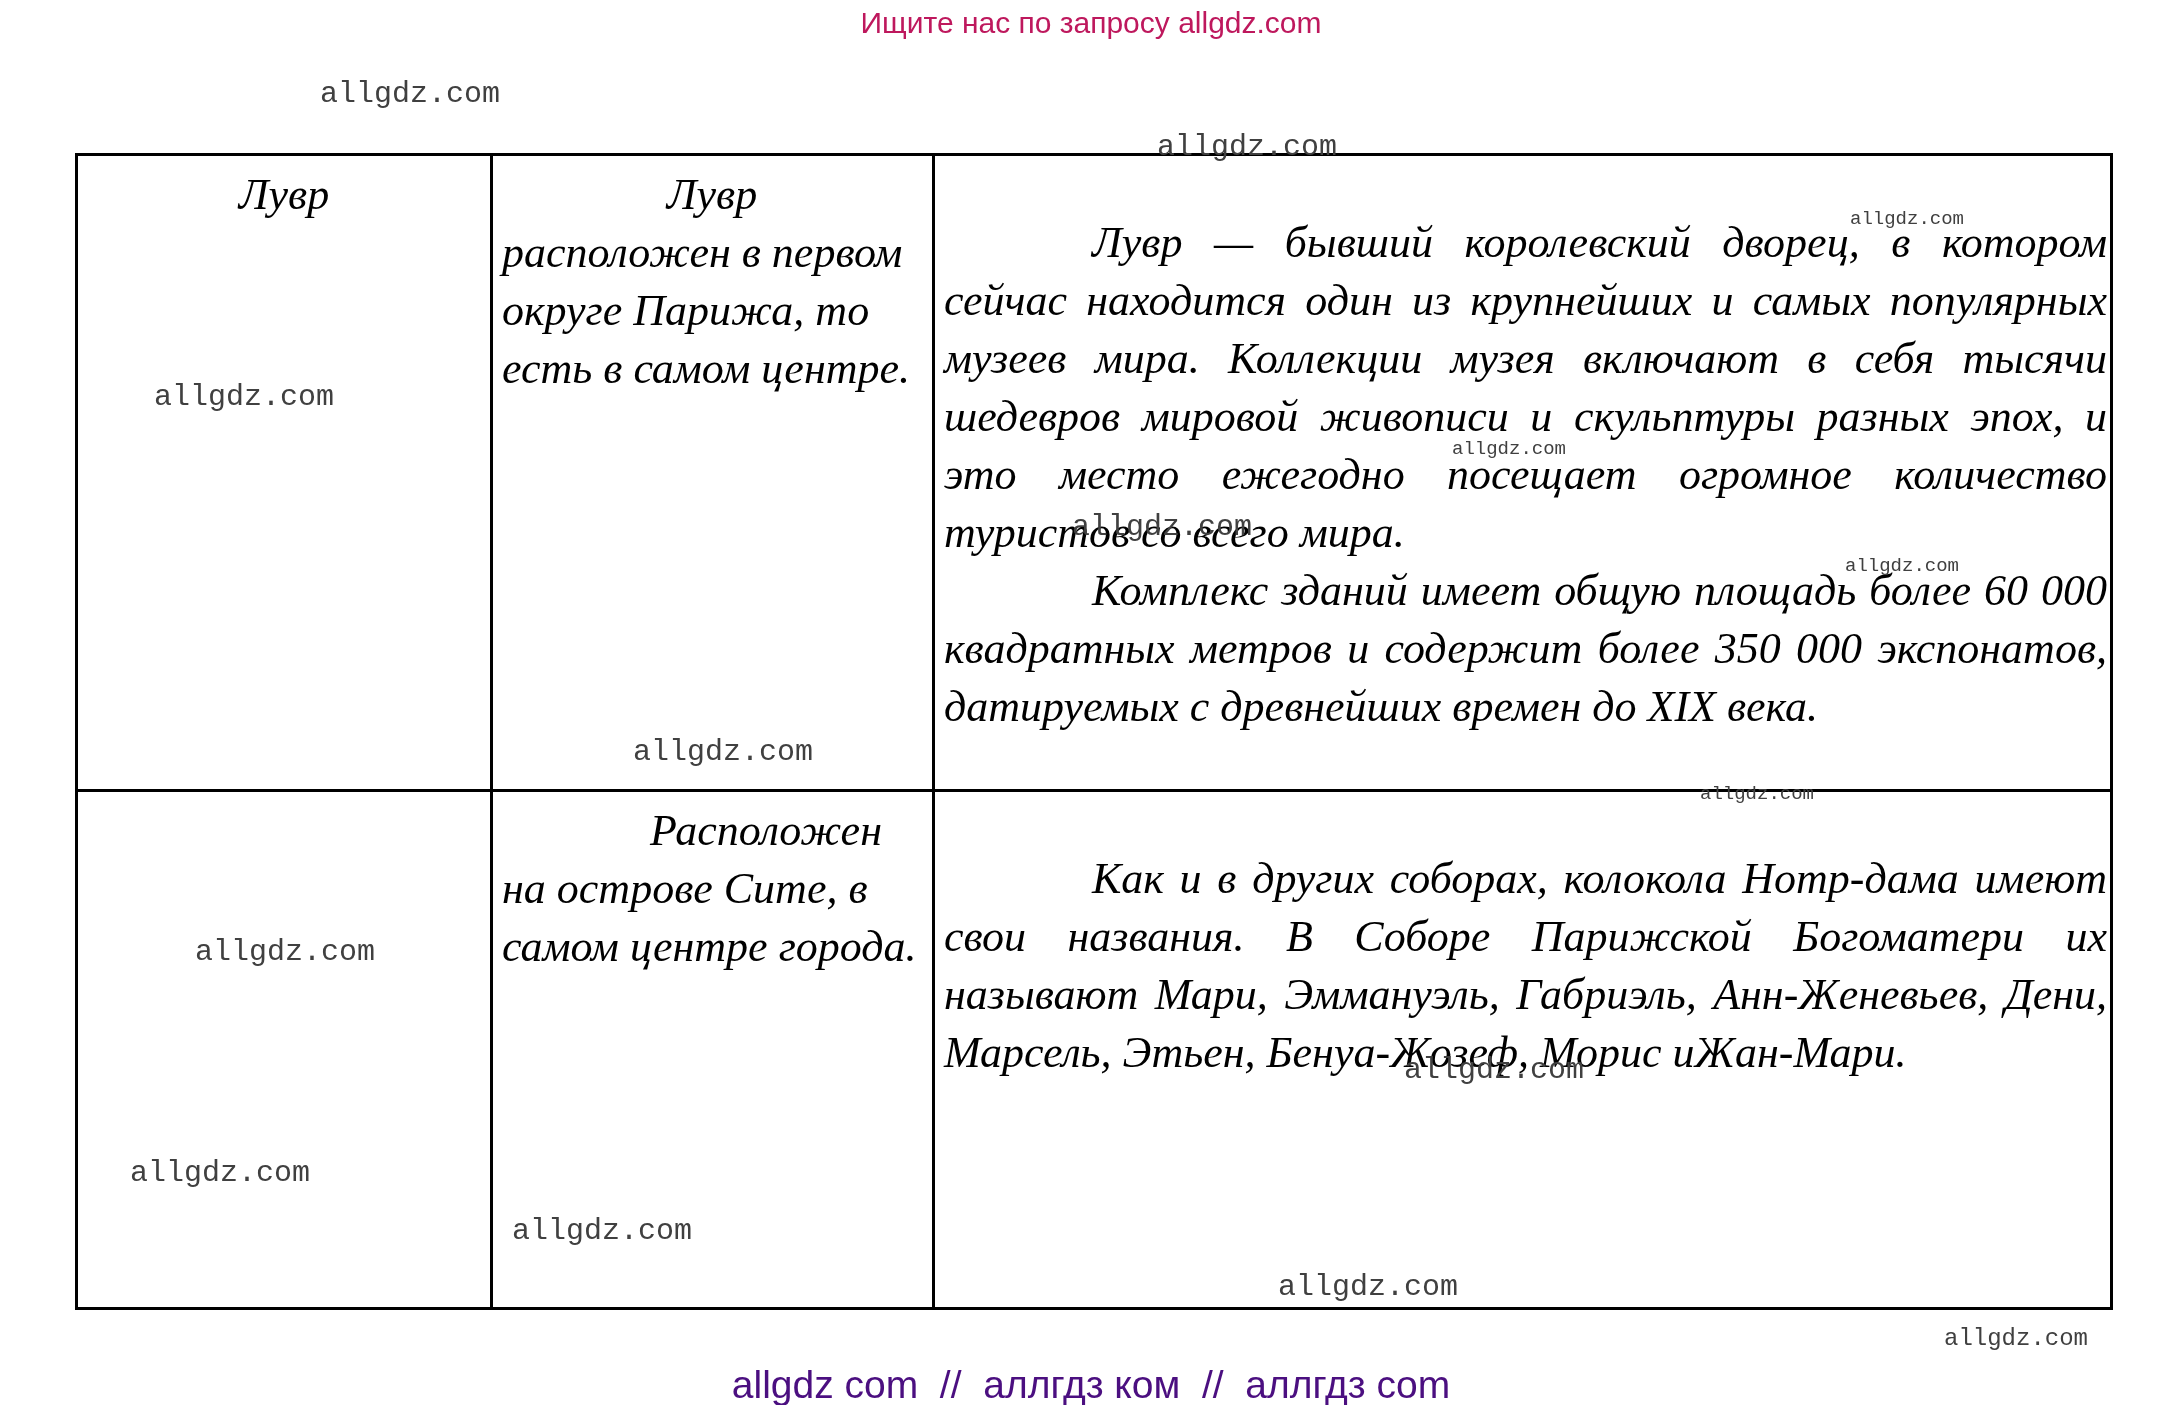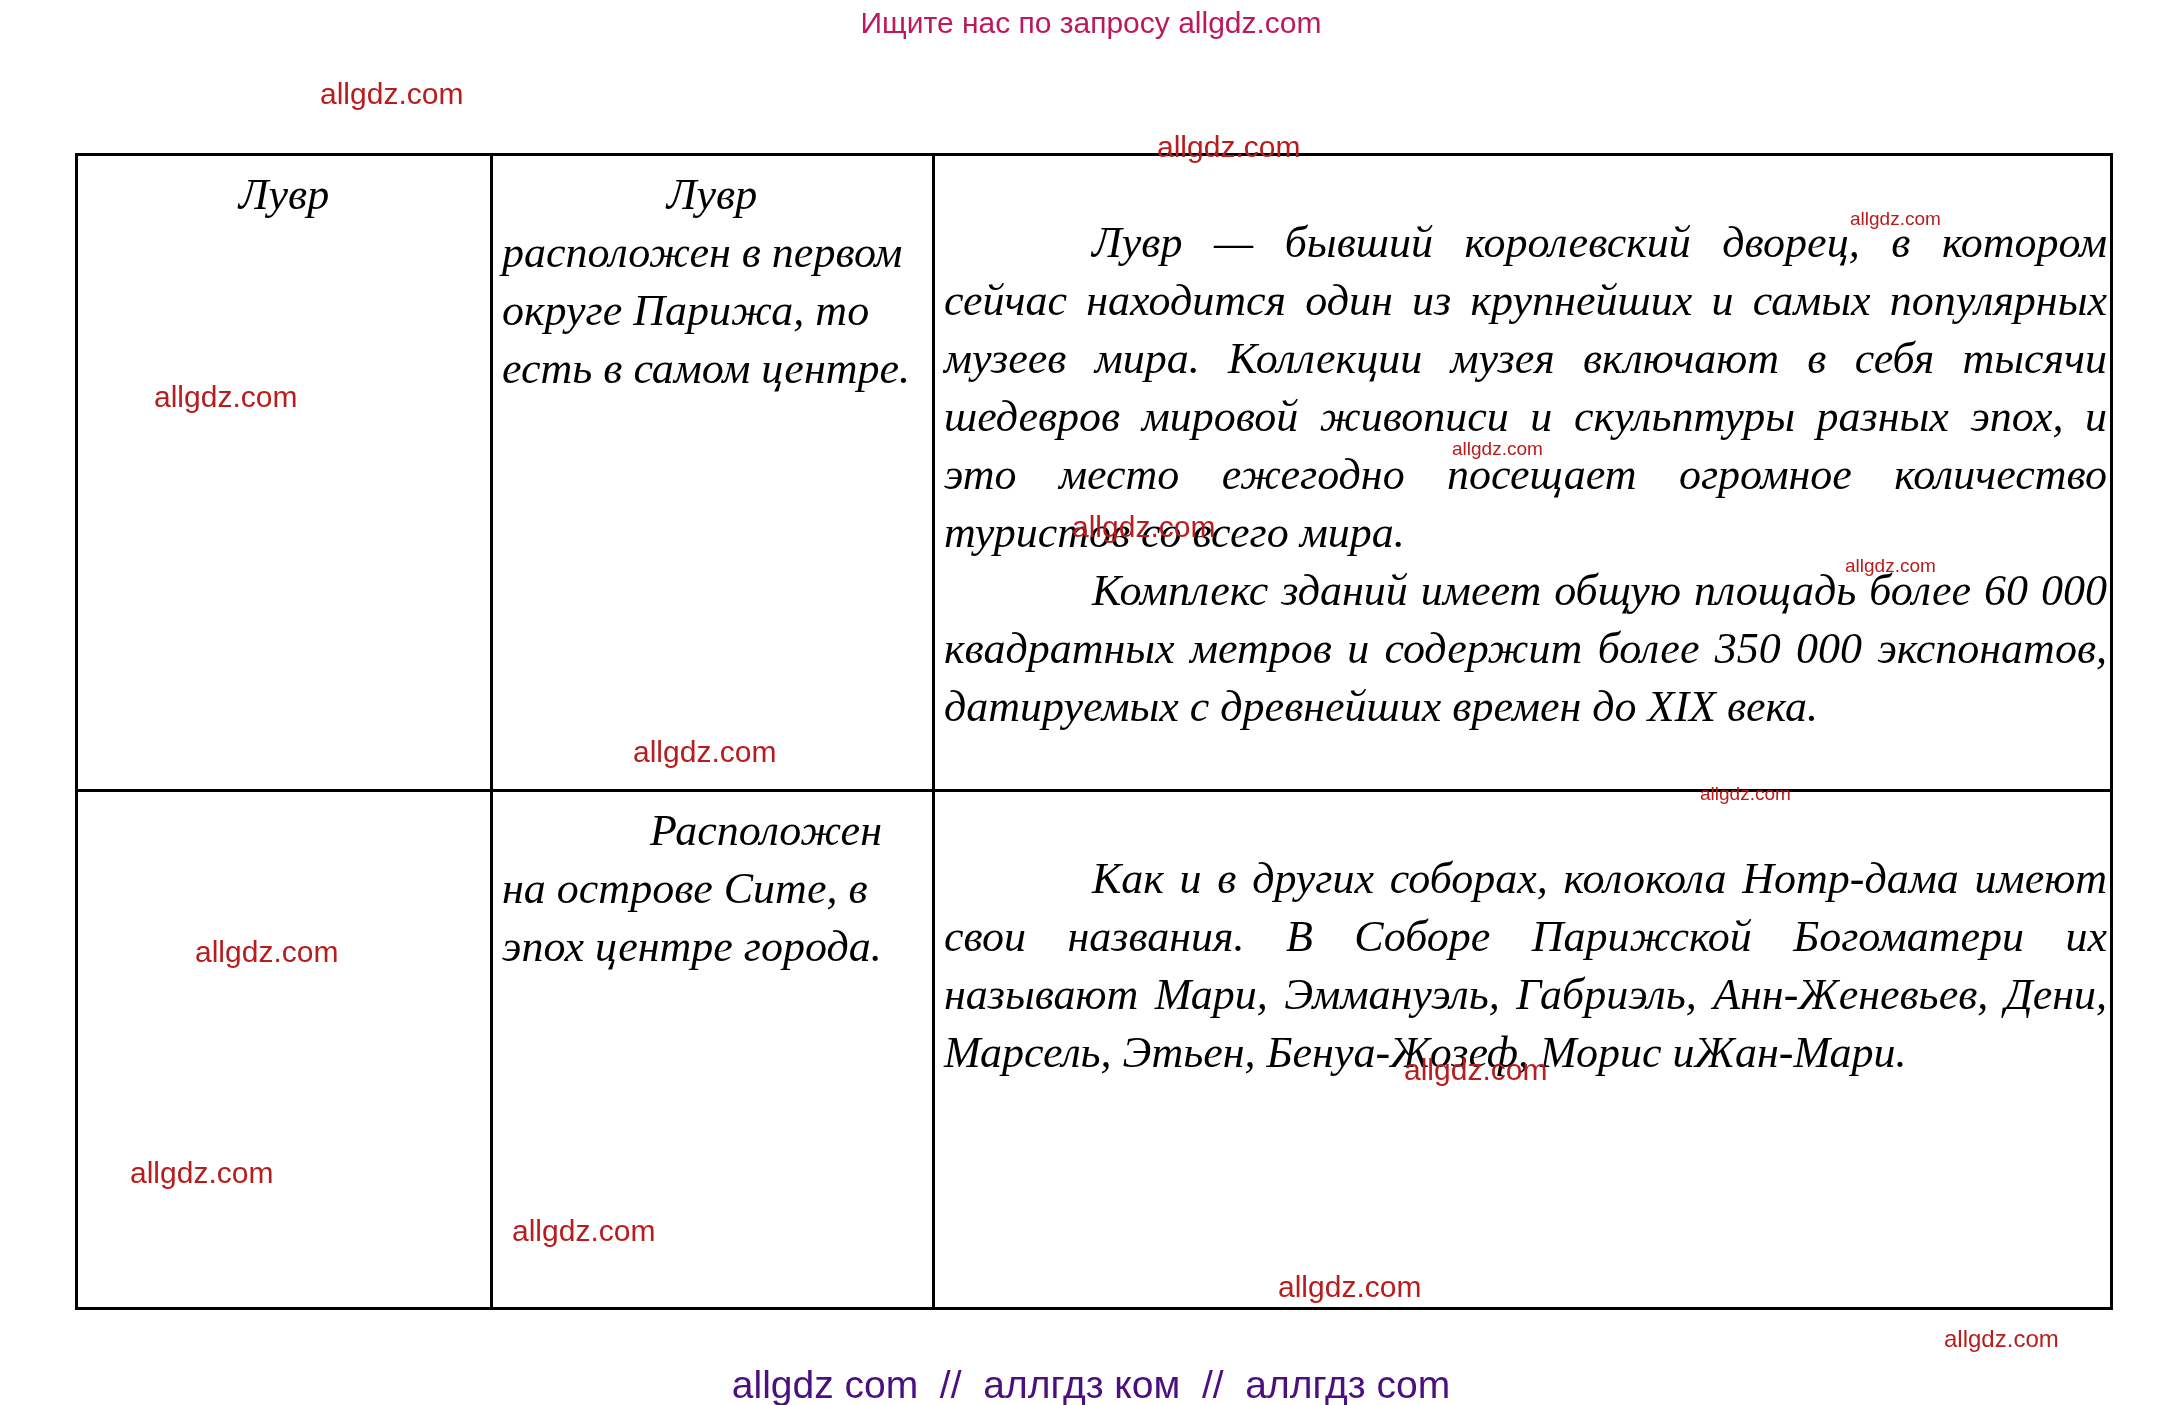--- a/index.html
+++ b/index.html
@@ -21,21 +21,21 @@
   .vline { position: absolute; top: 0; bottom: 0; width: 3px; background: #000; }
   .hline { position: absolute; left: 0; right: 0; height: 3px; background: #000; }
   .cell {
     position: absolute; box-sizing: border-box;
     font-family: "Liberation Serif", serif; font-size: 44px; line-height: 58px; color: #000; font-style: italic;
   }
   .cell p { margin: 0; }
   .justify { text-align: justify; margin-top: 48px; }
   .indent { text-indent: 148px; }
   .wm {
-    position: absolute; font-family: Liberation Sans, sans-serif; color: #b91c1c;
+    position: absolute; font-family: Liberation Mono, monospace; color: #404040;
     white-space: nowrap;
     text-align: right;
   }
   .wm.big { font-size: 30px; }
   .wm.small { font-size: 19px; }
 </style>
 </head>
 <body>
 
 <div class="header-note">Ищите нас по запросу allgdz.com</div>
@@ -51,21 +51,21 @@
   <div class="cell" style="left:424px; top:10px; width:420px;">
     <p style="text-align:center;">Лувр</p>
     <p>расположен в первом округе Парижа, то есть в самом центре.</p>
   </div>
   <div class="cell justify" style="left:866px; top:10px; width:1163px;">
     <p class="indent">Лувр — бывший королевский дворец, в котором сейчас находится один из крупнейших и самых популярных музеев мира. Коллекции музея включают в себя тысячи шедевров мировой живописи и скульптуры разных эпох, и это место ежегодно посещает огромное количество туристов со всего мира.</p>
     <p class="indent">Комплекс зданий имеет общую площадь более 60 000 квадратных метров и содержит более 350 000 экспонатов, датируемых с древнейших времен до XIX века.</p>
   </div>
 
   <div class="cell" style="left:424px; top:646px; width:420px;">
-    <p class="indent">Расположен на острове Сите, в эпох центре города.</p>
+    <p class="indent">Расположен на острове Сите, в самом центре города.</p>
   </div>
   <div class="cell justify" style="left:866px; top:646px; width:1163px;">
     <p class="indent">Как и в других соборах, колокола Нотр-дама имеют свои названия. В Соборе Парижской Богоматери их называют Мари, Эммануэль, Габриэль, Анн-Женевьев, Дени, Марсель, Этьен, Бенуа-Жозеф, Морис иЖан-Мари.</p>
   </div>
 </div>
 
 <div class="wm big" style="left:320px; top:77px;">allgdz.com</div>
 <div class="wm big" style="left:1157px; top:130px;">allgdz.com</div>
 <div class="wm small" style="left:1850px; top:208px;">allgdz.com</div>
 <div class="wm big" style="left:154px; top:380px;">allgdz.com</div>

